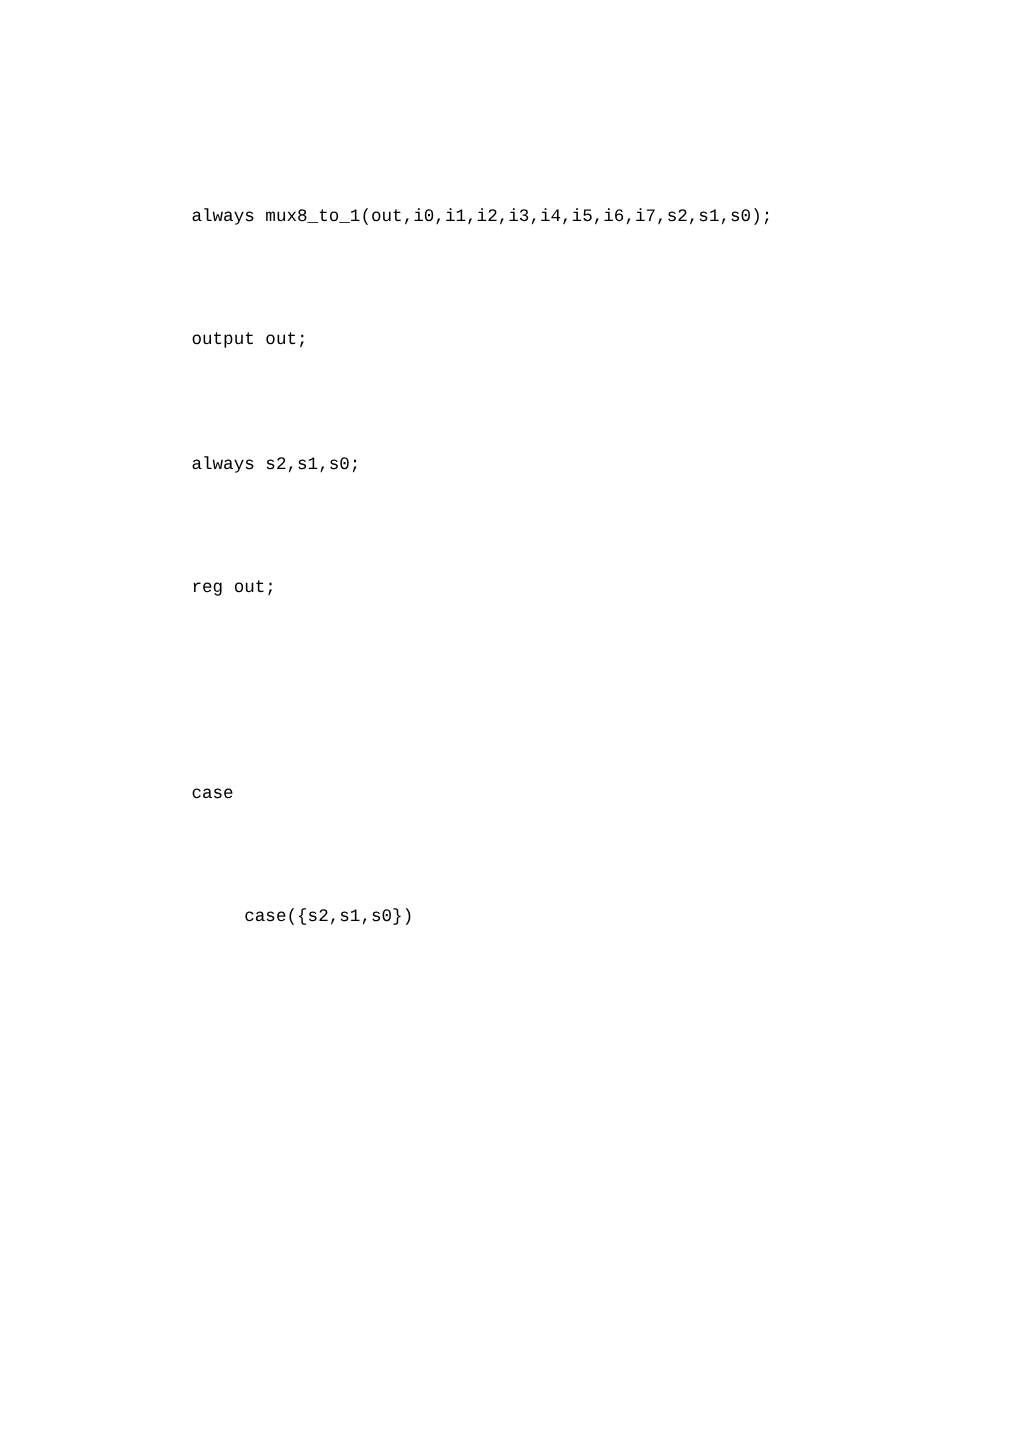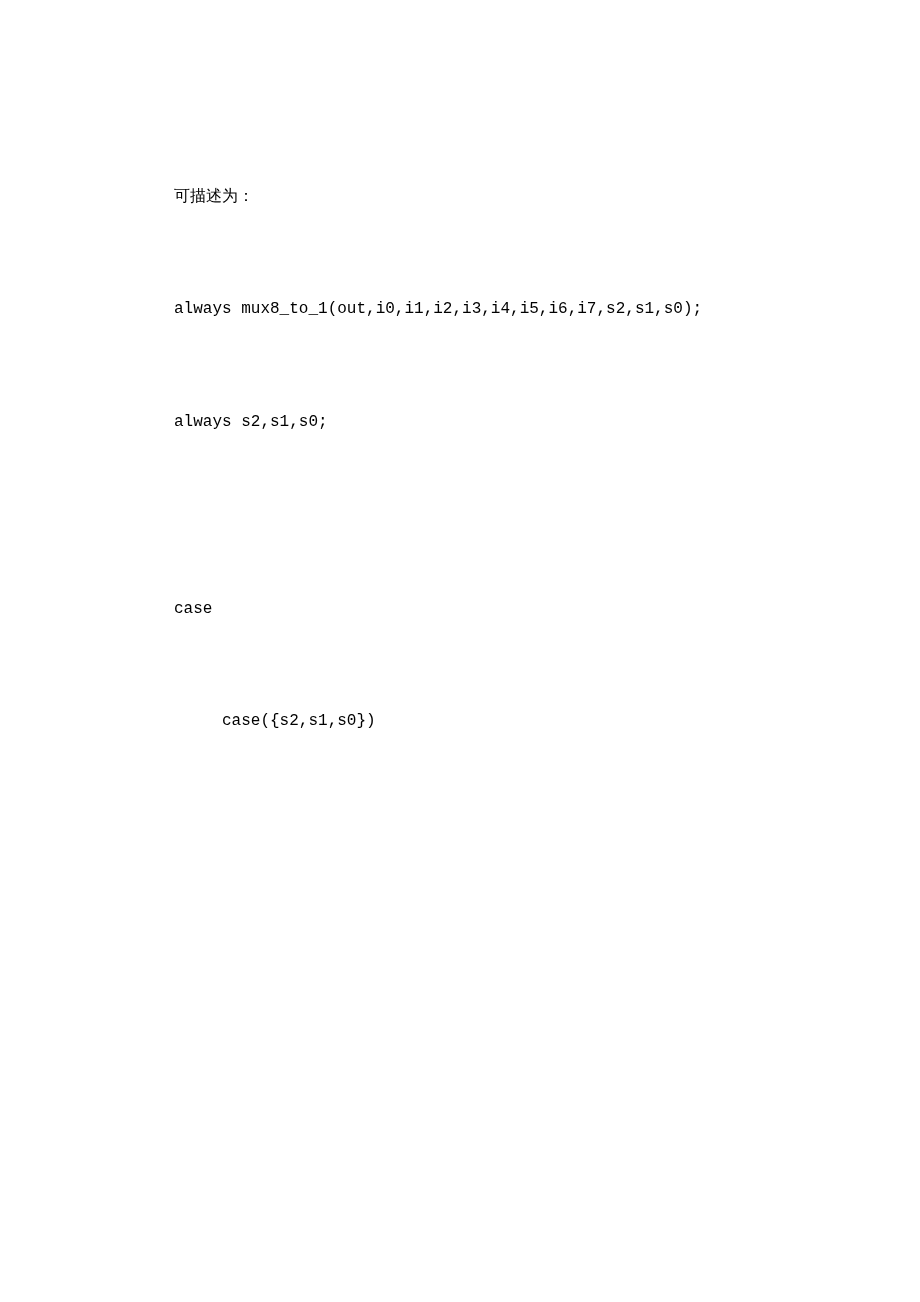--- a/index.html
+++ b/index.html
@@ -20,23 +20,24 @@
     white-space: pre;
   }
   .line {
     display: block;
   }
 </style>
 </head>
 <body>
 
 <div class="page">
-  <span class="line">可描述为：</span>
   <span class="line">always mux8_to_1(out,i0,i1,i2,i3,i4,i5,i6,i7,s2,s1,s0);</span>
+  <span class="line">output out;</span>
   <span class="line">always s2,s1,s0;</span>
+  <span class="line">reg out;</span>
   <span class="line"></span>
   <span class="line">case</span>
   <span class="line">     case({s2,s1,s0})</span>
   
   
   
   
   
   
   

